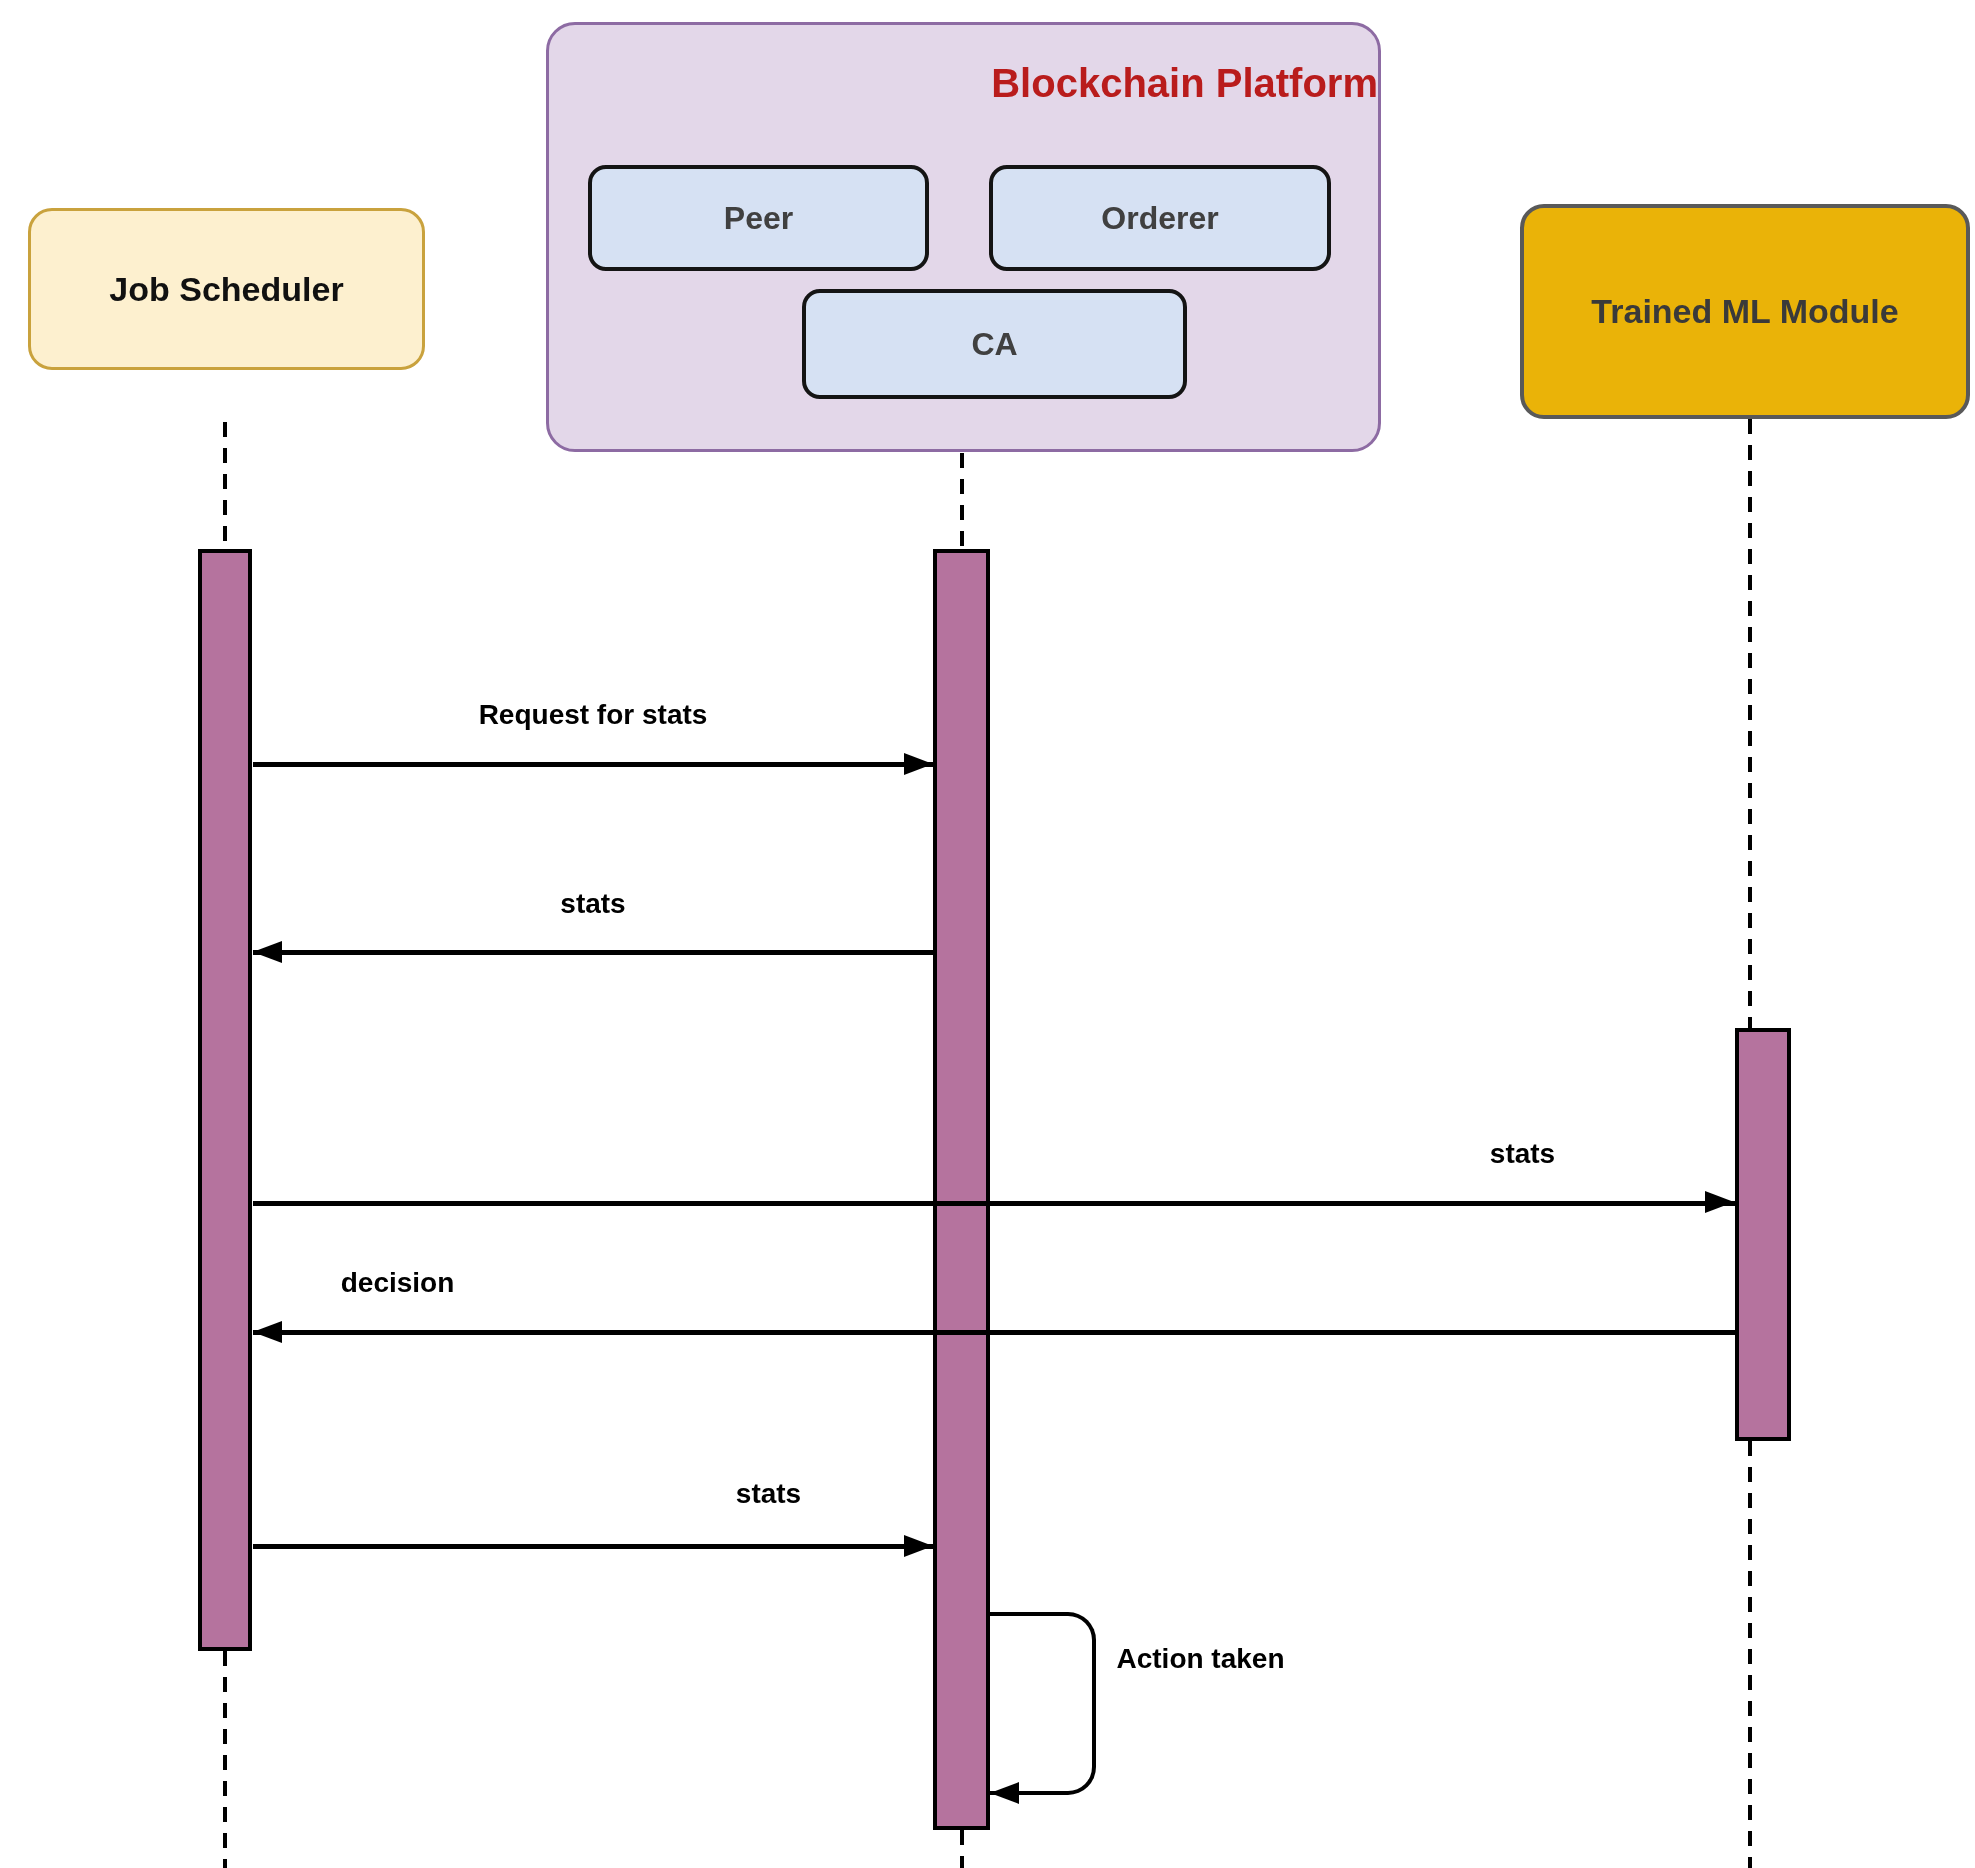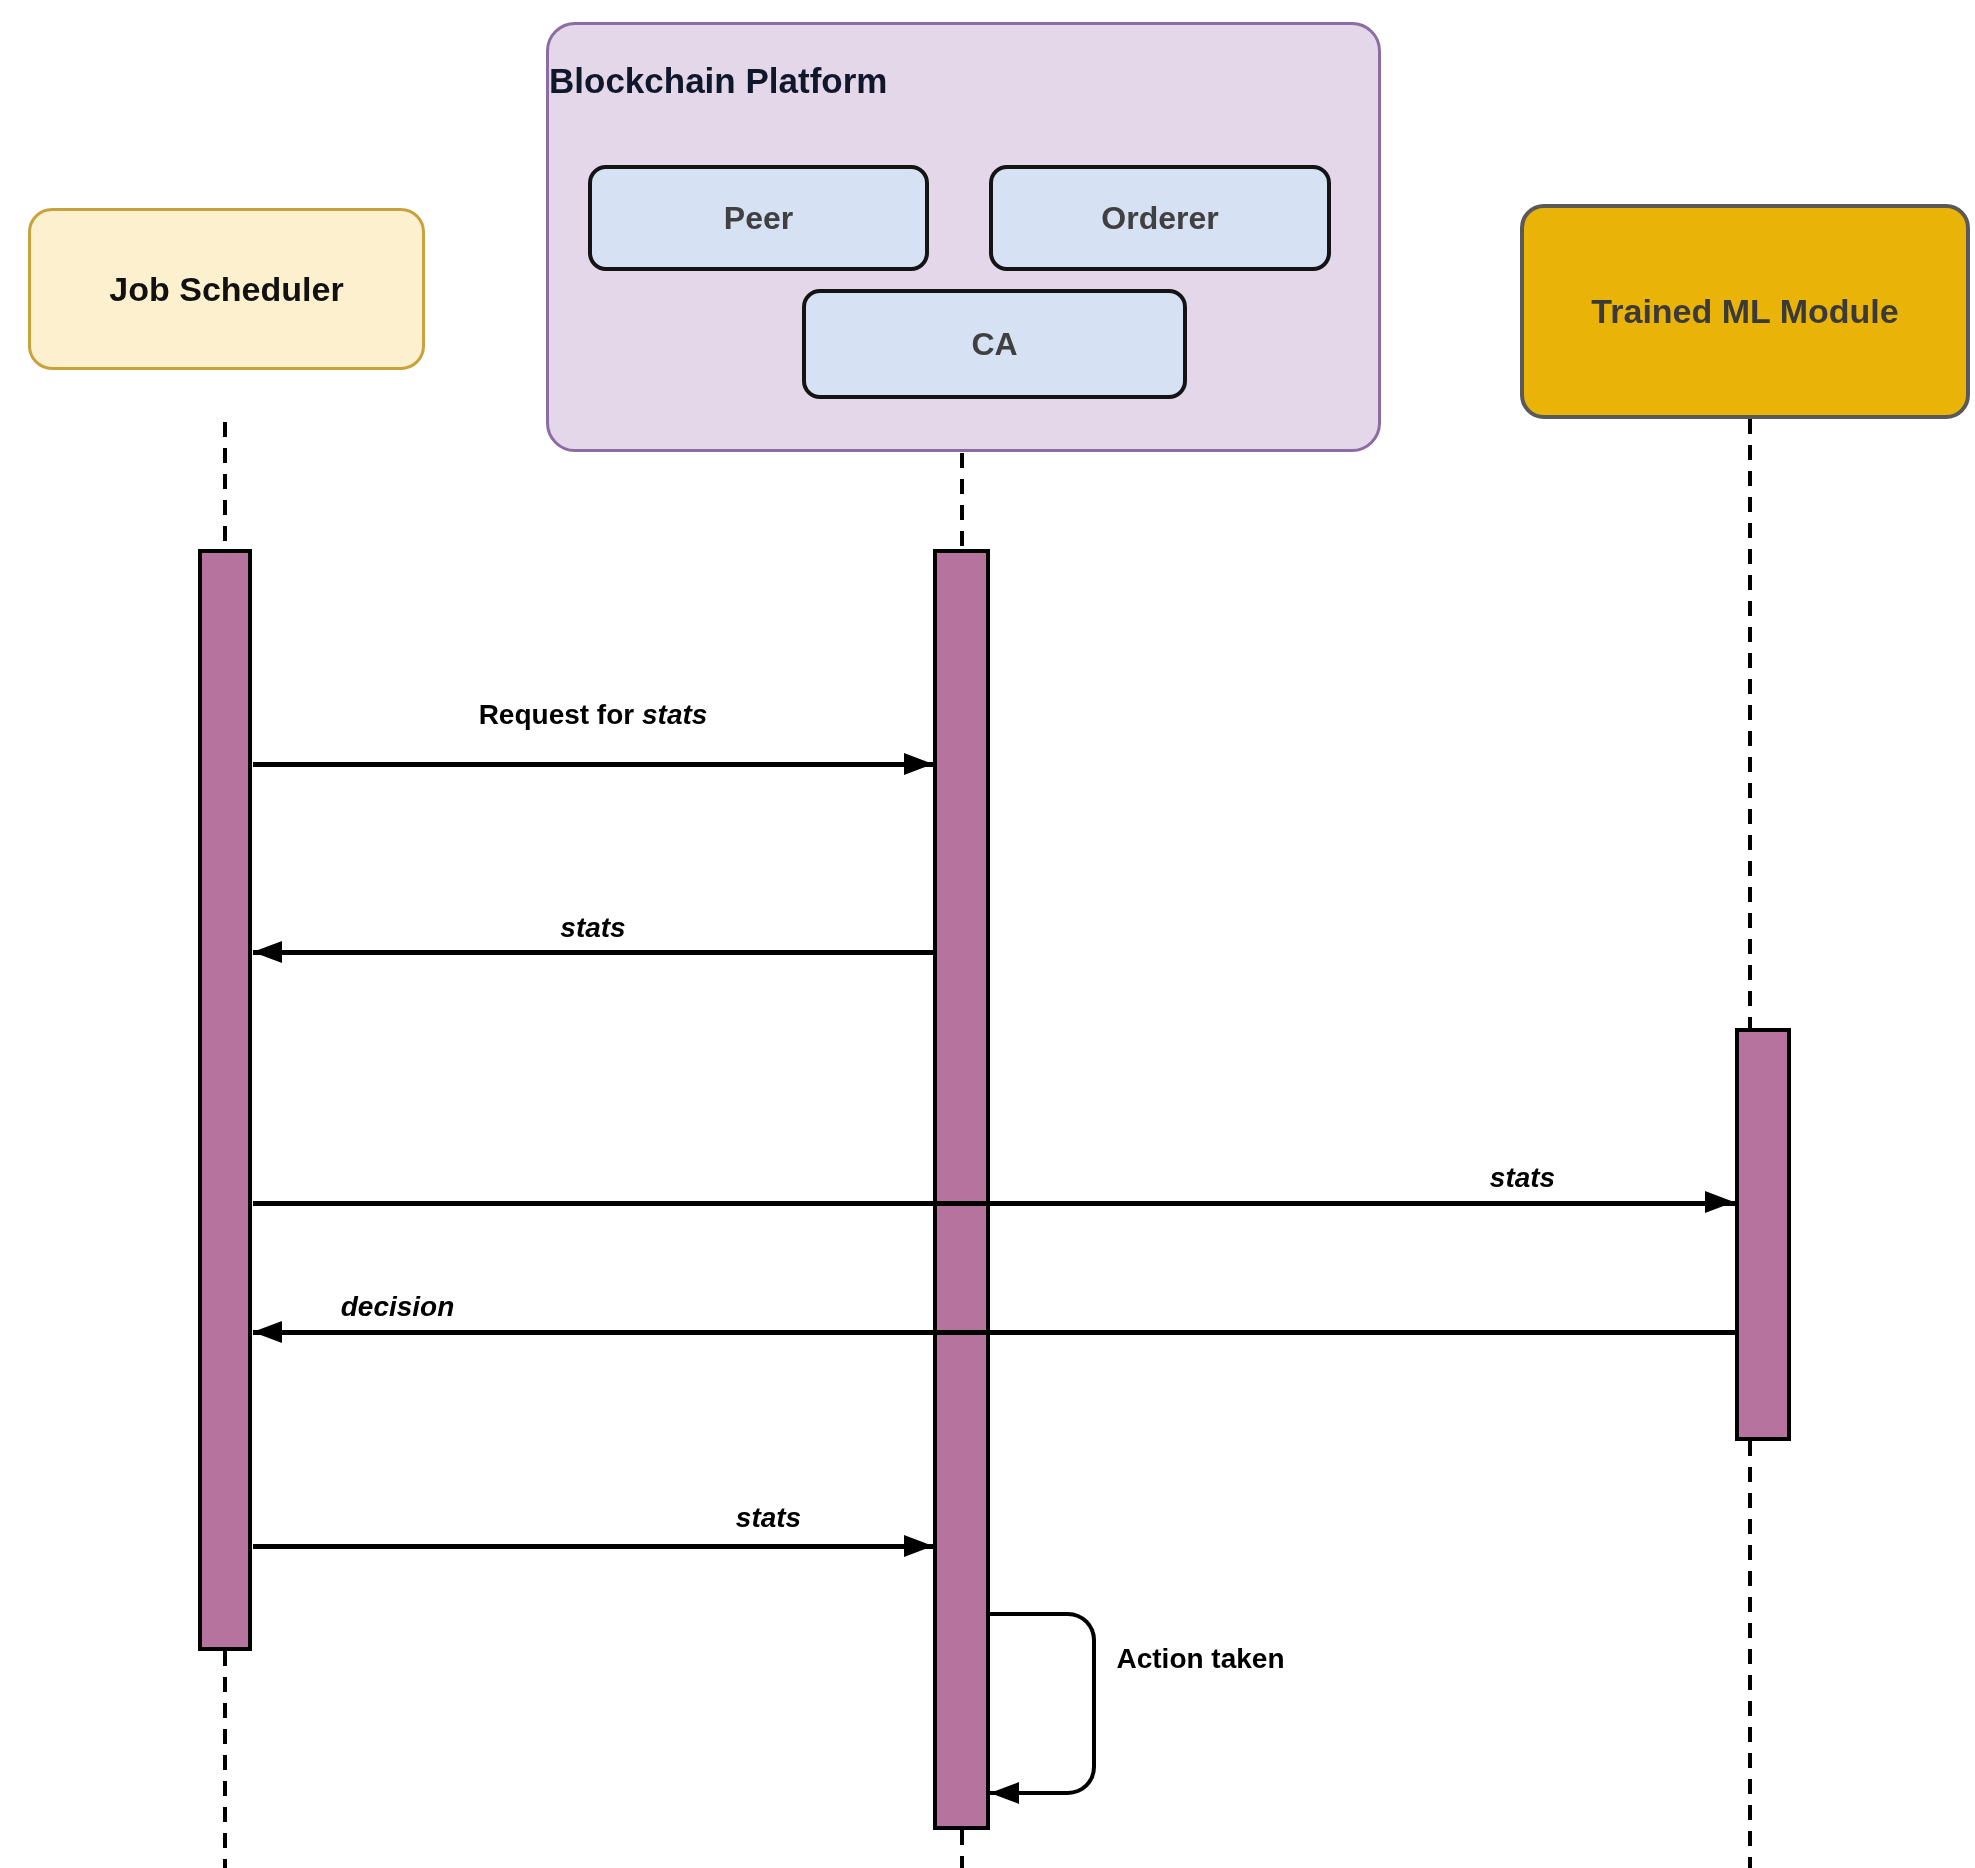--- a/index.html
+++ b/index.html
@@ -21,22 +21,22 @@
     left:28px;top:208px;width:397px;height:162px;
     background:#fdf0cf;border:3.5px solid #c9a23d;border-radius:24px;
     font-size:34px;
   }
   .bp-box{
     left:546px;top:22.3px;width:835px;height:430px;
     background:#e3d7e9;border:3.5px solid #8d6ba3;border-radius:29px;
     display:block;
   }
   .bp-title{
-    width:100%;text-align:left;margin-top:36px;
-    font-size:35px;font-weight:bold;color:#0f172a;
+    width:100%;text-align:right;margin-top:36px;
+    font-size:40px;font-weight:bold;color:#b91c1c;
   }
   .component{
     position:absolute;box-sizing:border-box;
     background:#d6e1f3;border:4.2px solid #141414;border-radius:18px;
     display:flex;align-items:center;justify-content:center;
     font-size:32px;font-weight:bold;color:#404040;
   }
   .peer-box{left:39px;top:140px;width:341px;height:106px;}
   .orderer-box{left:440px;top:140px;width:342px;height:106px;}
   .ca-box{left:253px;top:264px;width:385px;height:110px;}
@@ -67,21 +67,21 @@
   
   .msg-line{position:absolute;height:4.9px;background:#000;z-index:3;}
   .arrow{position:absolute;width:0;height:0;z-index:4;}
   .arrow.right{border-top:11.2px solid transparent;border-bottom:11.2px solid transparent;border-left:29px solid #000;}
   .arrow.left{border-top:11.2px solid transparent;border-bottom:11.2px solid transparent;border-right:29px solid #000;}
   .msg-label{
     position:absolute;z-index:5;
     font-size:28px;font-weight:bold;color:#000;
     text-align:center;line-height:36px;
   }
-  .italic{font-style:italic;margin-top:24px;}
+  .italic{}
   .upright{font-style:normal;}
   
   .line-1{left:253px;top:762px;width:680px;}
   .label-1{left:253px;top:697px;width:680px;}
   .line-2{left:253px;top:950px;width:680px;}
   .label-2{left:253px;top:886px;width:680px;}
   .line-3{left:253px;top:1201px;width:1482px;}
   .label-3{left:1327px;top:1136px;width:391px;}
   .line-4{left:253px;top:1330px;width:1482px;}
   .label-4{left:279px;top:1265px;width:237px;}

